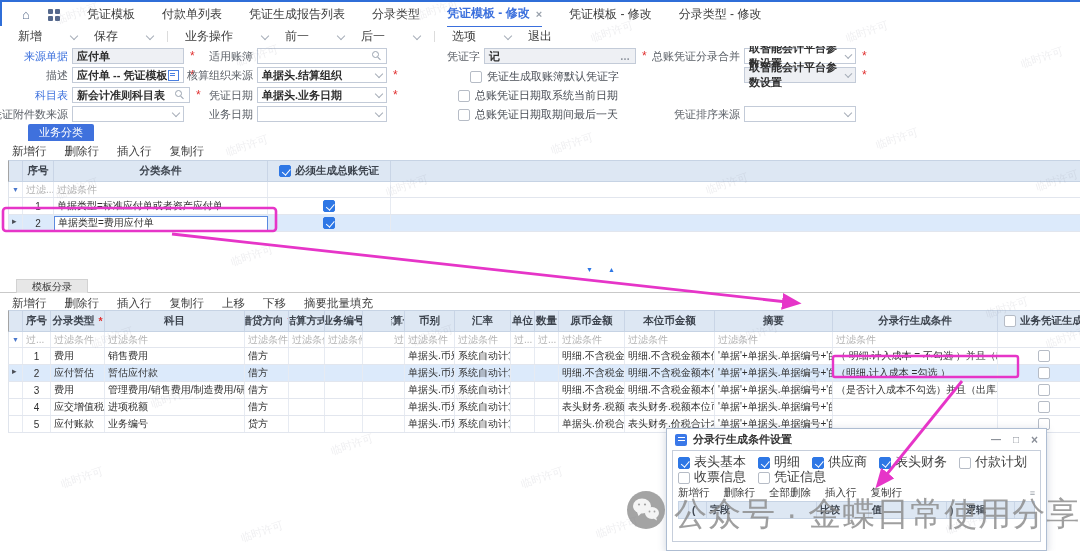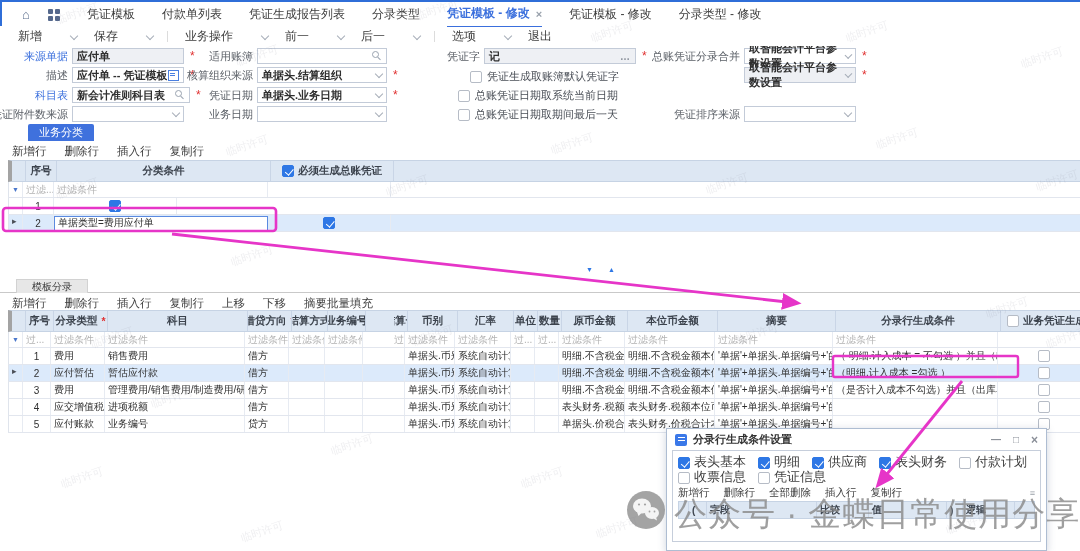--- a/index.html
+++ b/index.html
@@ -43,21 +43,21 @@
   .cb{display:inline-block;width:12px;height:12px;border:1px solid #b6bcc6;border-radius:2px;background:#fff;box-sizing:border-box;vertical-align:middle;flex:none;}
   .cb.checked{background:#2e77e5;border-color:#2e77e5;position:relative;}
   .cb.checked::after{content:"";position:absolute;left:3.5px;top:1px;width:3.5px;height:6.5px;border:solid #fff;border-width:0 1.6px 1.6px 0;transform:rotate(40deg);}
   .fcb{position:absolute;display:flex;align-items:center;font-size:11px;color:#4a4f57;gap:5px;white-space:nowrap;}
 
   
   .sect-tab-blue{position:absolute;background:#3f71dd;color:#fff;font-size:11px;height:17px;line-height:17px;padding:0 11px;border-radius:2px 2px 0 0;}
   .sect-tab-gray{position:absolute;background:#e7e7e7;color:#333;font-size:10px;height:13px;line-height:13px;padding:0 15px;border:1px solid #d2d2d2;border-bottom:none;}
   .rowbar{position:absolute;display:flex;font-size:11.5px;color:#3d3d3d;gap:18px;white-space:nowrap;}
   .grid{position:absolute;left:8px;right:0;overflow:hidden;}
-  .g-head{display:flex;background:#dde7f3;border-top:1px solid #c6d3e4;border-bottom:1px solid #c6d3e4;border-left:4px solid #a3a3a3;height:20px;align-items:center;font-size:10.5px;color:#3c434d;font-weight:600;}
+  .g-head{display:flex;background:#dde7f3;border-top:1px solid #c6d3e4;border-bottom:1px solid #c6d3e4;border-left:1px solid #a3a3a3;height:20px;align-items:center;font-size:10.5px;color:#3c434d;font-weight:600;}
   .g-head .c{border-right:1px solid #c9d5e6;height:100%;display:flex;align-items:center;justify-content:center;box-sizing:border-box;overflow:hidden;white-space:nowrap;flex:none;gap:4px;}
   .g-row{display:flex;height:16px;align-items:center;background:#fff;border-bottom:1px solid #e2e6ee;border-left:1px solid #dfe4ec;font-size:10px;color:#2f2f2f;}
   .g-row .c{border-right:1px solid #e7ebf2;height:100%;display:flex;align-items:center;padding:0 3px;box-sizing:border-box;overflow:hidden;white-space:nowrap;flex:none;}
   .g-row .c.ctr{justify-content:center;padding:0;}
   .g-row.filter{height:15px;color:#b3b3b3;}
   .g-row.sel{background:#dceafb;}
   .g-row .cic{position:relative;}
   .g-row.sel .cic::after{content:"▸";color:#4a4f57;font-size:9px;position:absolute;left:3px;top:1px;}
   .funnel{color:#4a77cc;font-size:7px;line-height:1;}
 
@@ -290,20 +290,21 @@
       <span class="c b-seq" style="justify-content:flex-start;">过滤...</span>
       <span class="c b-cond">过滤条件</span>
       <span class="c b-must"></span>
       <span class="c b-fill"></span>
     </div>
     <div>
 
     <div class="g-row">
           <span class="c b-ic cic"></span>
           <span class="c b-seq">1</span>
+          <span class="c b-cond">单据类型=标准应付单或者资产应付单</span>
           <span class="c b-must ctr">
             <span class="cb checked"></span>
           </span>
           <span class="c b-fill"></span>
         </div>
         <div class="g-row sel editing">
           <span class="c b-ic cic"></span>
           <span class="c b-seq">2</span>
           <span class="c b-cond">单据类型=费用应付单</span>
           <span class="c b-must ctr">

